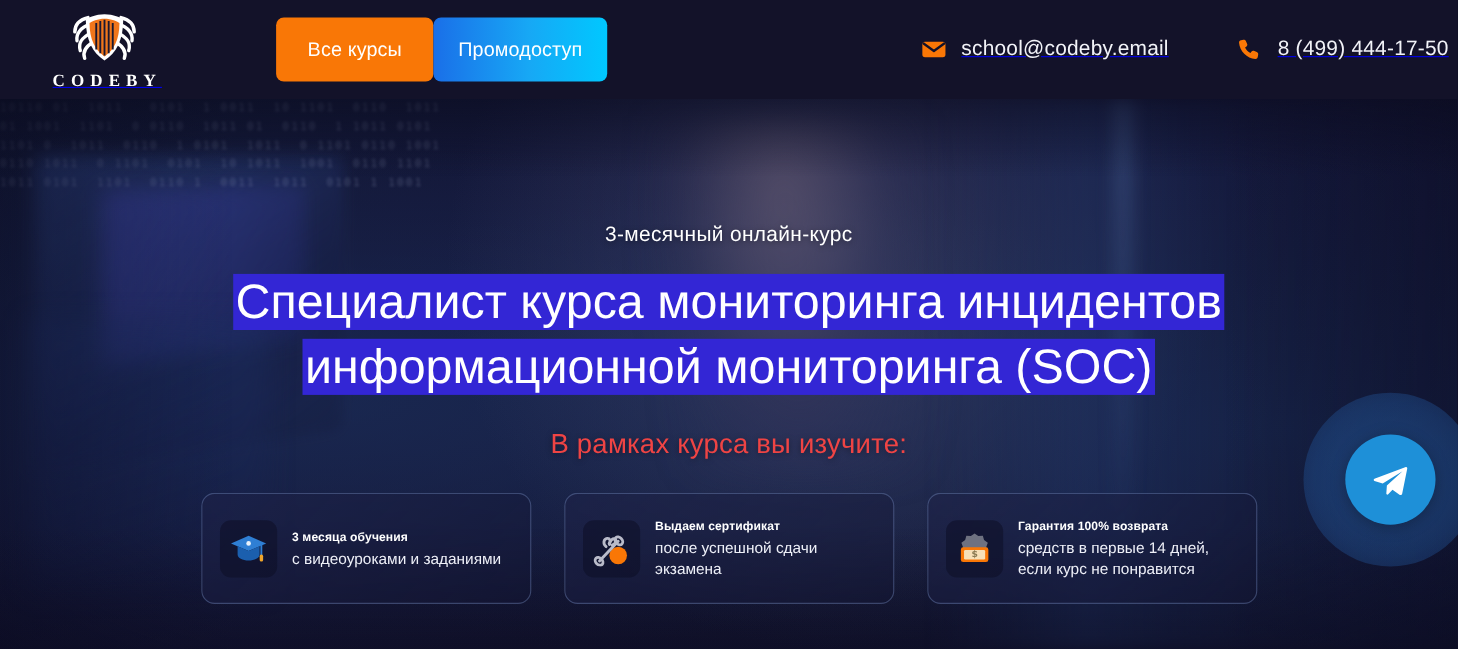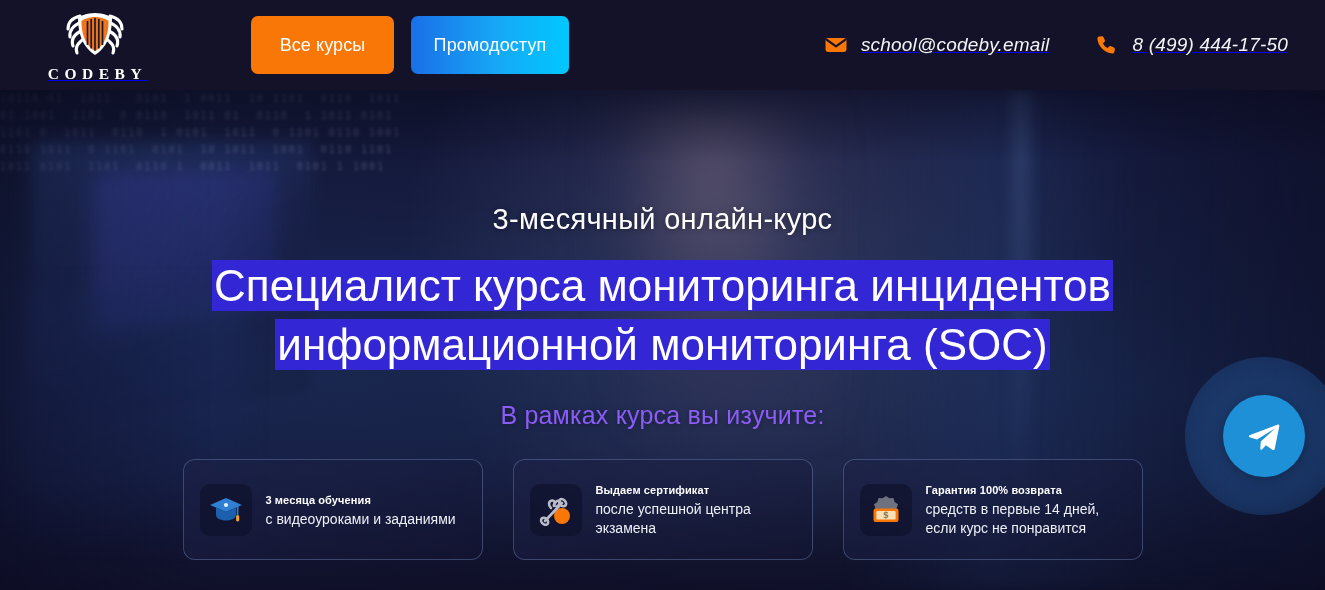--- a/index.html
+++ b/index.html
@@ -30,41 +30,41 @@
   .logo-word {
     display: block;
     font-family: Liberation Serif, serif;
     font-size: 15.5px; font-weight: 700;
     letter-spacing: 5.5px;
     color: #ffffff;
     text-indent: 5px;
     line-height: 1;
   }
 
-  .nav-btns { display: flex; align-items: center; gap: 17px; margin-left: 35px; padding-left: 26px; }
+  .nav-btns { display: flex; align-items: center; margin-left: 35px; padding-left: 26px; }
   .btn {
     height: 58px;
     display: flex; align-items: center; justify-content: center;
     border-radius: 7px;
     color: #ffffff;
     font-size: 18px;
     letter-spacing: .1px;
     cursor: pointer;
     border: none;
     font-family: "Liberation Sans", sans-serif;
   }
   .btn-courses { width: 143px; background: #f97706; }
   .btn-promo {
     width: 158px;
     background: linear-gradient(90deg, #1a6fe8 0%, #17a8f5 55%, #00c8ff 100%);
   }
 
   .contacts {
-    margin-left: auto; margin-right: 37px;
-    display: flex; align-items: center; gap: 46px; font-style: italic;
+    margin-left: auto; margin-right: 8px;
+    display: flex; align-items: center; gap: 62px;
   }
   .contact-item { display: flex; align-items: center; gap: 13px; }
   .contact-item .ci-icon { width: 24px; height: 24px; display: block; flex: 0 0 auto; }
   .contact-item .ci-text {
     color: #f2f3f8; font-size: 19px; letter-spacing: .2px; white-space: nowrap;
   }
 
   
   .hero {
     position: absolute; top: 90px; left: 0;
@@ -144,40 +144,40 @@
   }
 
   
   .hero-content {
     position: absolute; inset: 0;
     display: flex; flex-direction: column; align-items: center;
     z-index: 10;
   }
   .eyebrow {
     margin-top: 113px;
-    font-size: 29px; color: #ffffff; letter-spacing: .3px;
+    font-size: 19px; color: #ffffff; letter-spacing: .3px;
     text-shadow: 0 1px 6px rgba(0,0,0,.45);
   }
   .headline {
     margin-top: 20px;
     width: 1140px;
     text-align: center;
     font-size: 44px; line-height: 59px;
     color: #ffffff; font-weight: 400;
     letter-spacing: 0px;
   }
   .headline .hl {
     background: #3326d5;
     box-decoration-break: clone;
     -webkit-box-decoration-break: clone;
     padding: 1px 2px;
   }
   .subhead {
     margin-top: 27px;
-    font-size: 25px; color: #8b5cf6; letter-spacing: .2px;
+    font-size: 25px; color: #ef4444; letter-spacing: .2px;
     text-shadow: 0 1px 6px rgba(0,0,0,.4);
   }
 
   
   .cards {
     margin-top: 29px;
     display: flex; gap: 30px;
   }
   .card {
     width: 300px; height: 101px;
@@ -327,21 +327,21 @@
                 <path d="M6 27 L23 9"></path>
                 <ellipse cx="5.6" cy="27.3" rx="3" ry="4" transform="rotate(-45 5.6 27.3)"></ellipse>
                 <ellipse cx="23.6" cy="8.7" rx="3" ry="4" transform="rotate(-45 23.6 8.7)"></ellipse>
                 <path d="M12 14 C9 11.5, 9.5 7, 13 6.5 C15.5 6.2, 16.5 9, 14.8 11"></path>
                 <path d="M15 12 C15.5 8, 18.5 5.5, 20.5 7.5 C22 9, 20 11.5, 17.5 12.5"></path>
               </g>
             </svg>
           </span>
           <div class="card-text">
             <div class="card-title">Выдаем сертификат</div>
-            <div class="card-desc">после успешной центра экзамена</div>
+            <div class="card-desc">после успешной сдачи экзамена</div>
           </div>
         </div>
 
         <div class="card">
           <span class="card-icon-tile">
             <svg width="34" height="30" viewBox="0 0 34 30">
               <path d="M17 1 L20.4 3.3 L24.5 3.1 L25.6 7 L29 9.3 L27.6 13.2 L29 17 L25.6 19 L24.5 22 L20.4 21.8 L17 24 L13.6 21.8 L9.5 22 L8.4 19 L5 17 L6.4 13.2 L5 9.3 L8.4 7 L9.5 3.1 L13.6 3.3 Z" fill="#6e7180"></path>
               <rect x="4.5" y="13.5" width="25" height="13.5" rx="2.2" fill="#f97706"></rect>
               <rect x="7.4" y="16" width="19.2" height="8.6" rx="1.2" fill="#f7e0b8"></rect>
               <text x="17" y="22.6" font-family="DejaVu Sans, sans-serif" font-size="8.4" font-weight="700" fill="#8a7a52" text-anchor="middle">$</text>

